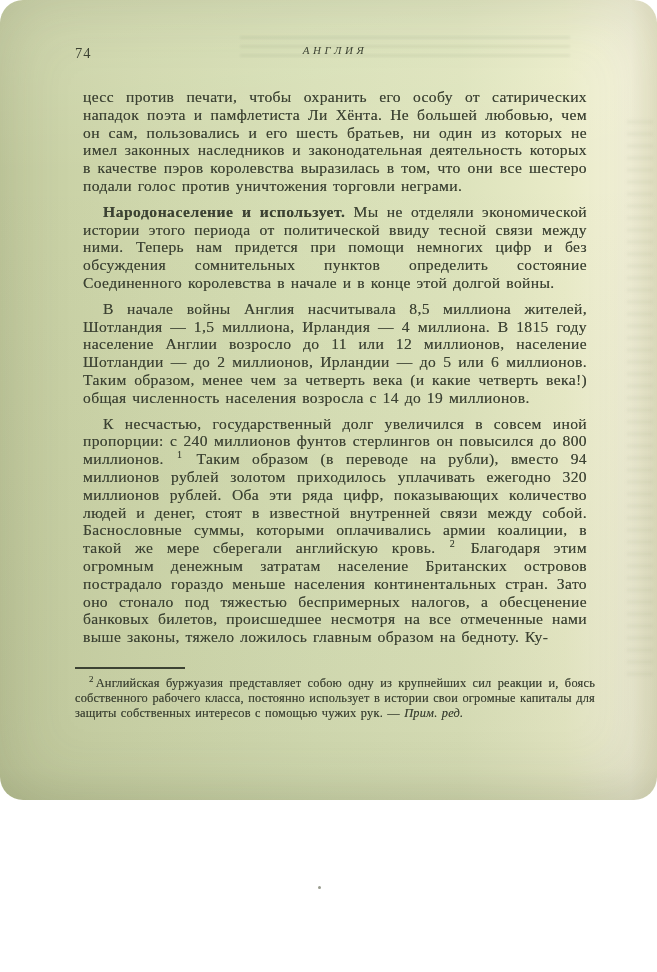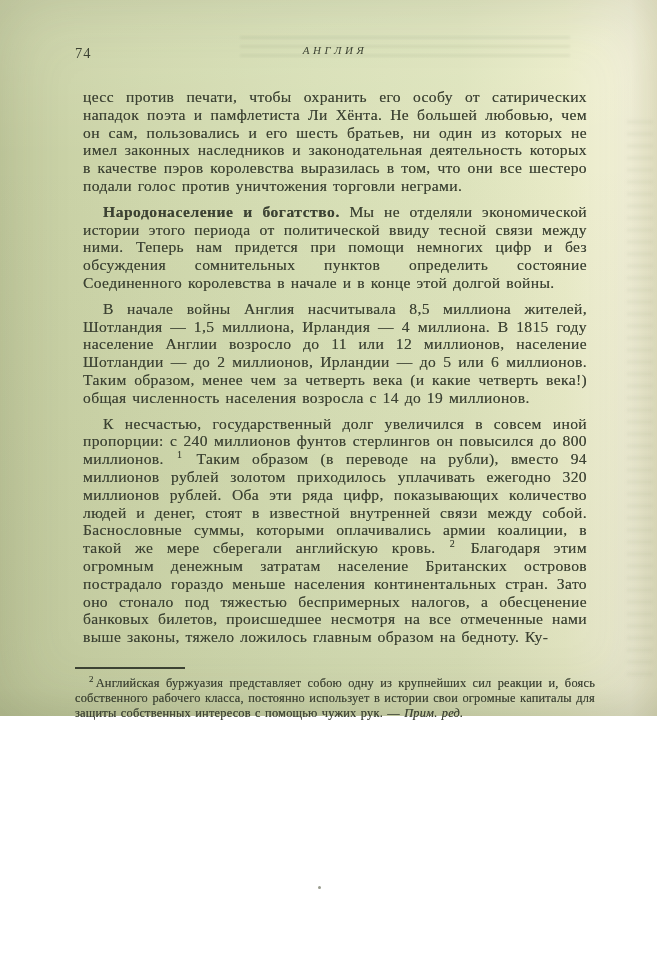--- a/index.html
+++ b/index.html
@@ -1,26 +1,27 @@
 <!DOCTYPE html>
 <html lang="ru"><head>
 <meta charset="utf-8">
 <style>
   html,body{margin:0;padding:0;}
   body{
     width:657px;height:972px;overflow:hidden;
     font-family:"Liberation Serif","DejaVu Serif",serif;
   }
   .page{
-    position:relative;width:657px;height:716px;
+    position:relative;width:657px;height:800px;
     background:
       linear-gradient(180deg, rgba(255,255,238,.14) 0%, rgba(255,255,238,0) 22%, rgba(80,90,50,.07) 96%, rgba(80,90,50,.12) 100%),
       linear-gradient(90deg, #c6cea2 0%, #cfd7ac 22%, #d7dfb6 48%, #dde3bc 70%, #e9ebc8 86%, #f4f2da 96%, #ece9cb 100%);
     box-shadow:inset 0 0 70px rgba(70,80,45,.18);
     color:#3c4233;
+    border-radius:23px;
   }
   .content{position:absolute;left:75px;top:44px;width:520px;}
   .pagehead{position:relative;height:20px;margin-bottom:24px;}
   .pagenum{position:absolute;left:0;top:1px;font-size:14.5px;letter-spacing:1px;}
   .runtitle{
     position:absolute;left:0;right:0;text-align:center;top:0;
     font-style:italic;font-size:11px;letter-spacing:3.5px;
   }
   p{margin:8px;text-align:justify;font-size:15.6px;line-height:17.8px;
     letter-spacing:.35px;word-spacing:1.5px;
@@ -68,21 +69,21 @@
   <div class="content">
 
     <div class="pagehead">
       <span class="pagenum">74</span>
       <span class="runtitle">АНГЛИЯ</span>
     </div>
 
     <p>цесс против печати, чтобы охранить его особу от сатирических нападок поэта и памфлетиста Ли Хёнта. Не большей любовью, чем он сам, пользовались и его шесть братьев, ни один из которых не имел законных наследников и законодательная деятельность которых в качестве пэров королевства выразилась в том, что они все шестеро подали голос против уничтожения торговли неграми.</p>
 
 
-    <p class="indent"><span class="lead-in">Народонаселение и богатство.</span><span> Мы не отделяли экономической истории этого периода от политической ввиду тесной связи между ними. Теперь нам придется при помощи немногих цифр и без обсуждения сомнительных пунктов определить состояние Соединенного королевства в начале и в конце этой долгой войны.</span></p>
+    <p class="indent"><span class="lead-in">Народонаселение и использует.</span><span> Мы не отделяли экономической истории этого периода от политической ввиду тесной связи между ними. Теперь нам придется при помощи немногих цифр и без обсуждения сомнительных пунктов определить состояние Соединенного королевства в начале и в конце этой долгой войны.</span></p>
 
     <p class="indent">В начале войны Англия насчитывала 8,5 миллиона жителей, Шотландия — 1,5 миллиона, Ирландия — 4 миллиона. В 1815 году население Англии возросло до 11 или 12 миллионов, население Шотландии — до 2 миллионов, Ирландии — до 5 или 6 миллионов. Таким образом, менее чем за четверть века (и какие четверть века!) общая численность населения возросла с 14 до 19 миллионов.</p>
 
     <p class="indent"><span>К несчастью, государственный долг увеличился в совсем иной пропорции: с 240 миллионов фунтов стерлингов он повысился до 800 миллионов. </span><sup class="fnref">1</sup><span> Таким образом (в переводе на рубли), вместо 94 миллионов рублей золотом приходилось уплачивать ежегодно 320 миллионов рублей. Оба эти ряда цифр, показывающих количество людей и денег, стоят в известной внутренней связи между собой. Баснословные суммы, которыми оплачивались армии коалиции, в такой же мере сберегали английскую кровь. </span><sup class="fnref">2</sup><span> Благодаря этим огромным денежным затратам население Британских островов пострадало гораздо меньше населения континентальных стран. Зато оно стонало под тяжестью беспримерных налогов, а обесценение банковых билетов, происшедшее несмотря на все отмеченные нами выше законы, тяжело ложилось главным образом на бедноту. Ку-</span></p>
 
     <hr class="fnrule">
 
 
     <p class="footnote"><sup class="fnref">2</sup><span>Английская буржуазия представляет собою одну из крупнейших сил реакции и, боясь собственного рабочего класса, постоянно использует в истории свои огромные капиталы для защиты собственных интересов с помощью чужих рук. — </span><span class="attrib">Прим. ред.</span></p>
 

